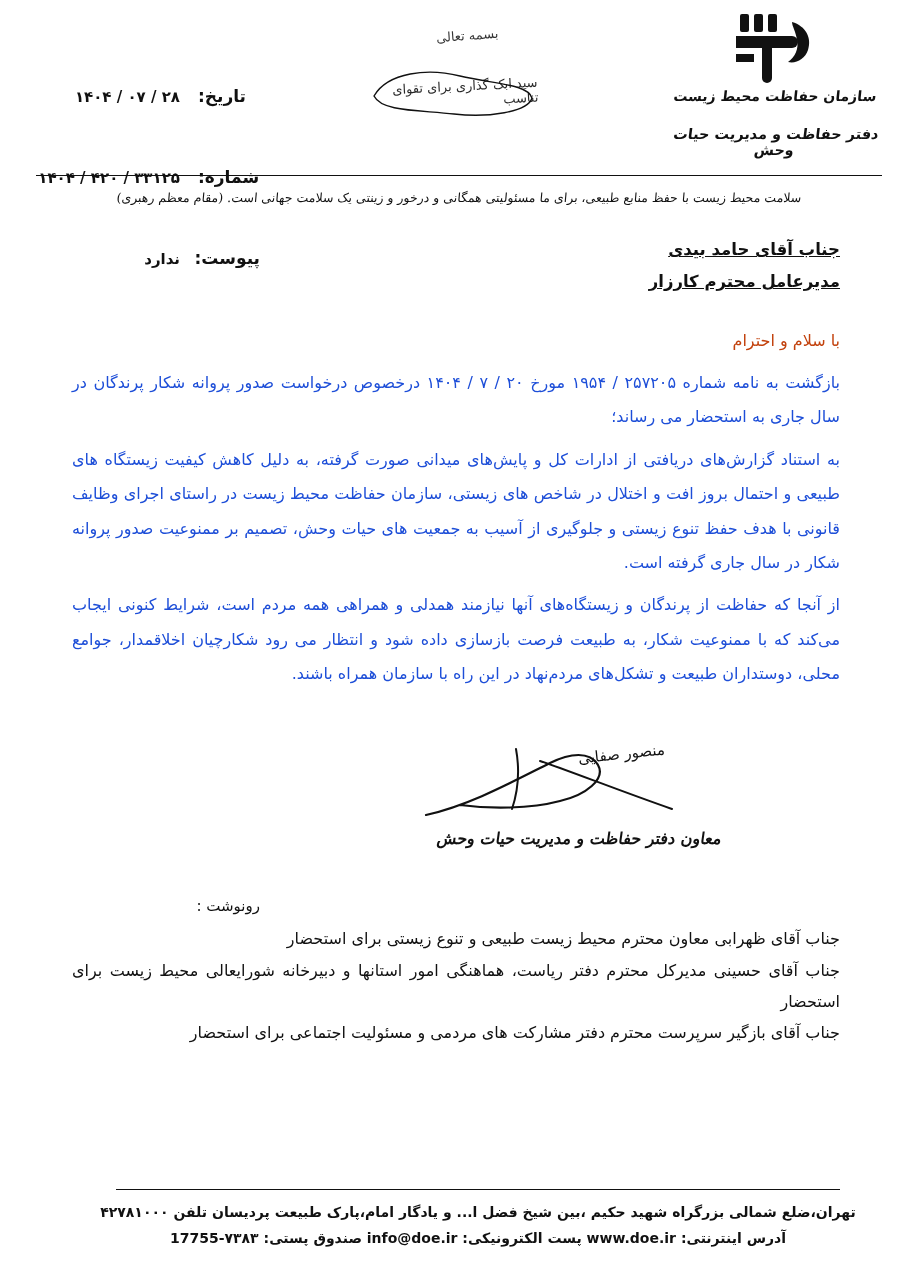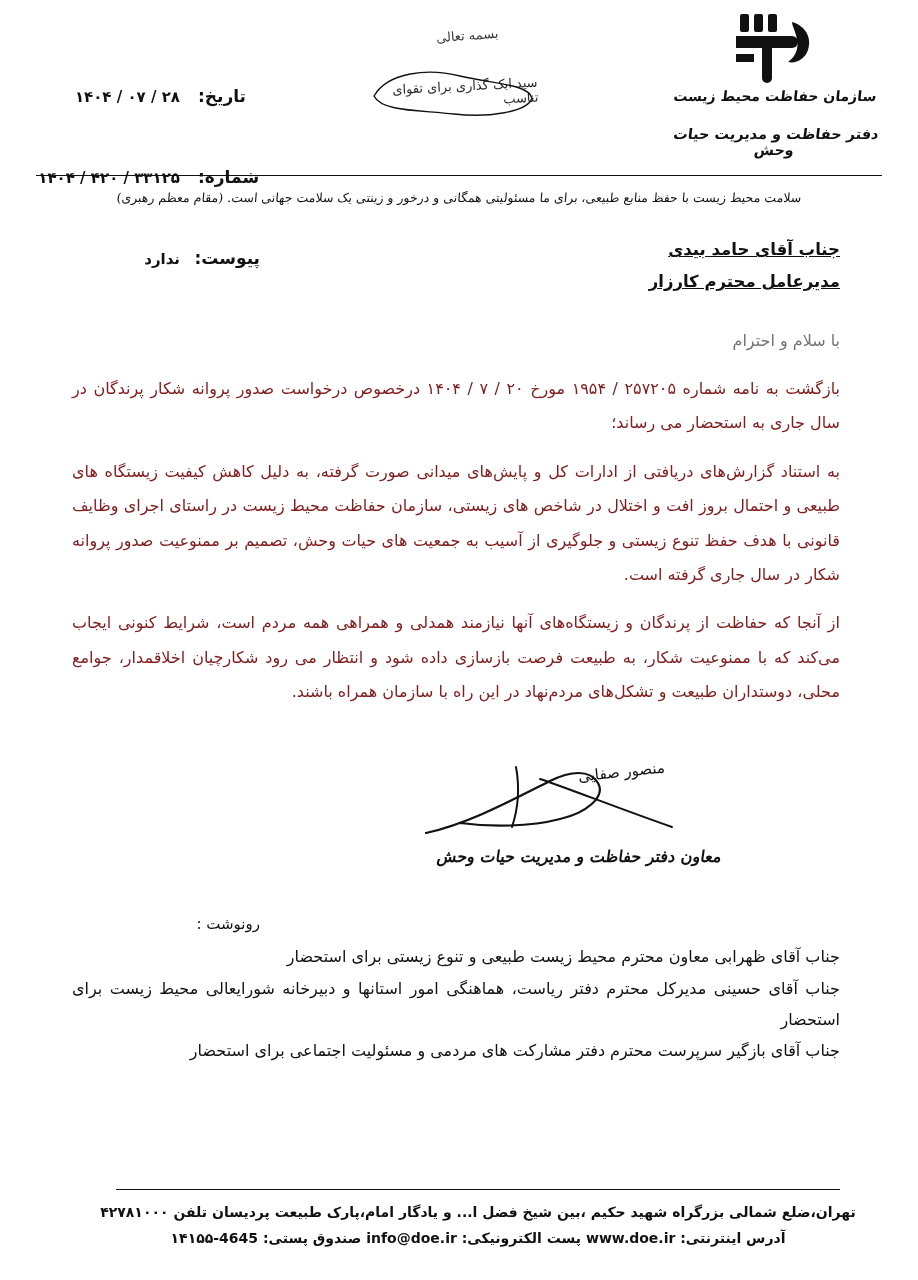--- a/index.html
+++ b/index.html
@@ -155,29 +155,29 @@
   .addressee div {
     font-size: 16.5px;
     font-weight: bold;
     line-height: 1.95;
     color: #111;
   }
 
   .salutation {
     margin-top: 26px;
     font-size: 16px;
-    color: #737373;
+    color: #c2410c;
     line-height: 2.1;
   }
 
   .para {
     font-size: 16px;
     line-height: 2.15;
-    color: #7f1d1d;
-    margin-top: 14px;
+    color: #1d4ed8;
+    margin-top: 8px;
     text-align: justify;
   }
 
   
   .signature {
     position: relative;
     margin-top: 52px;
     height: 140px;
   }
   .sign-scribble {
@@ -344,17 +344,17 @@
 
   <div class="footer">
     <hr>
     <div class="footer-line">تهران،ضلع شمالی بزرگراه شهید حکیم ،بین شیخ فضل ا... و یادگار امام،پارک طبیعت پردیسان تلفن ۴۲۷۸۱۰۰۰</div>
     <div class="footer-line">
       <span>آدرس اینترنتی:</span>
       <span class="ltr">www.doe.ir</span>
       <span>پست الکترونیکی:</span>
       <span class="ltr">info@doe.ir</span>
       <span>صندوق پستی:</span>
-      <span class="ltr">۱۴۱۵۵-4645</span>
+      <span class="ltr">17755-۷۳۸۳</span>
     </div>
   </div>
 
 </div>
 
 </body></html>

